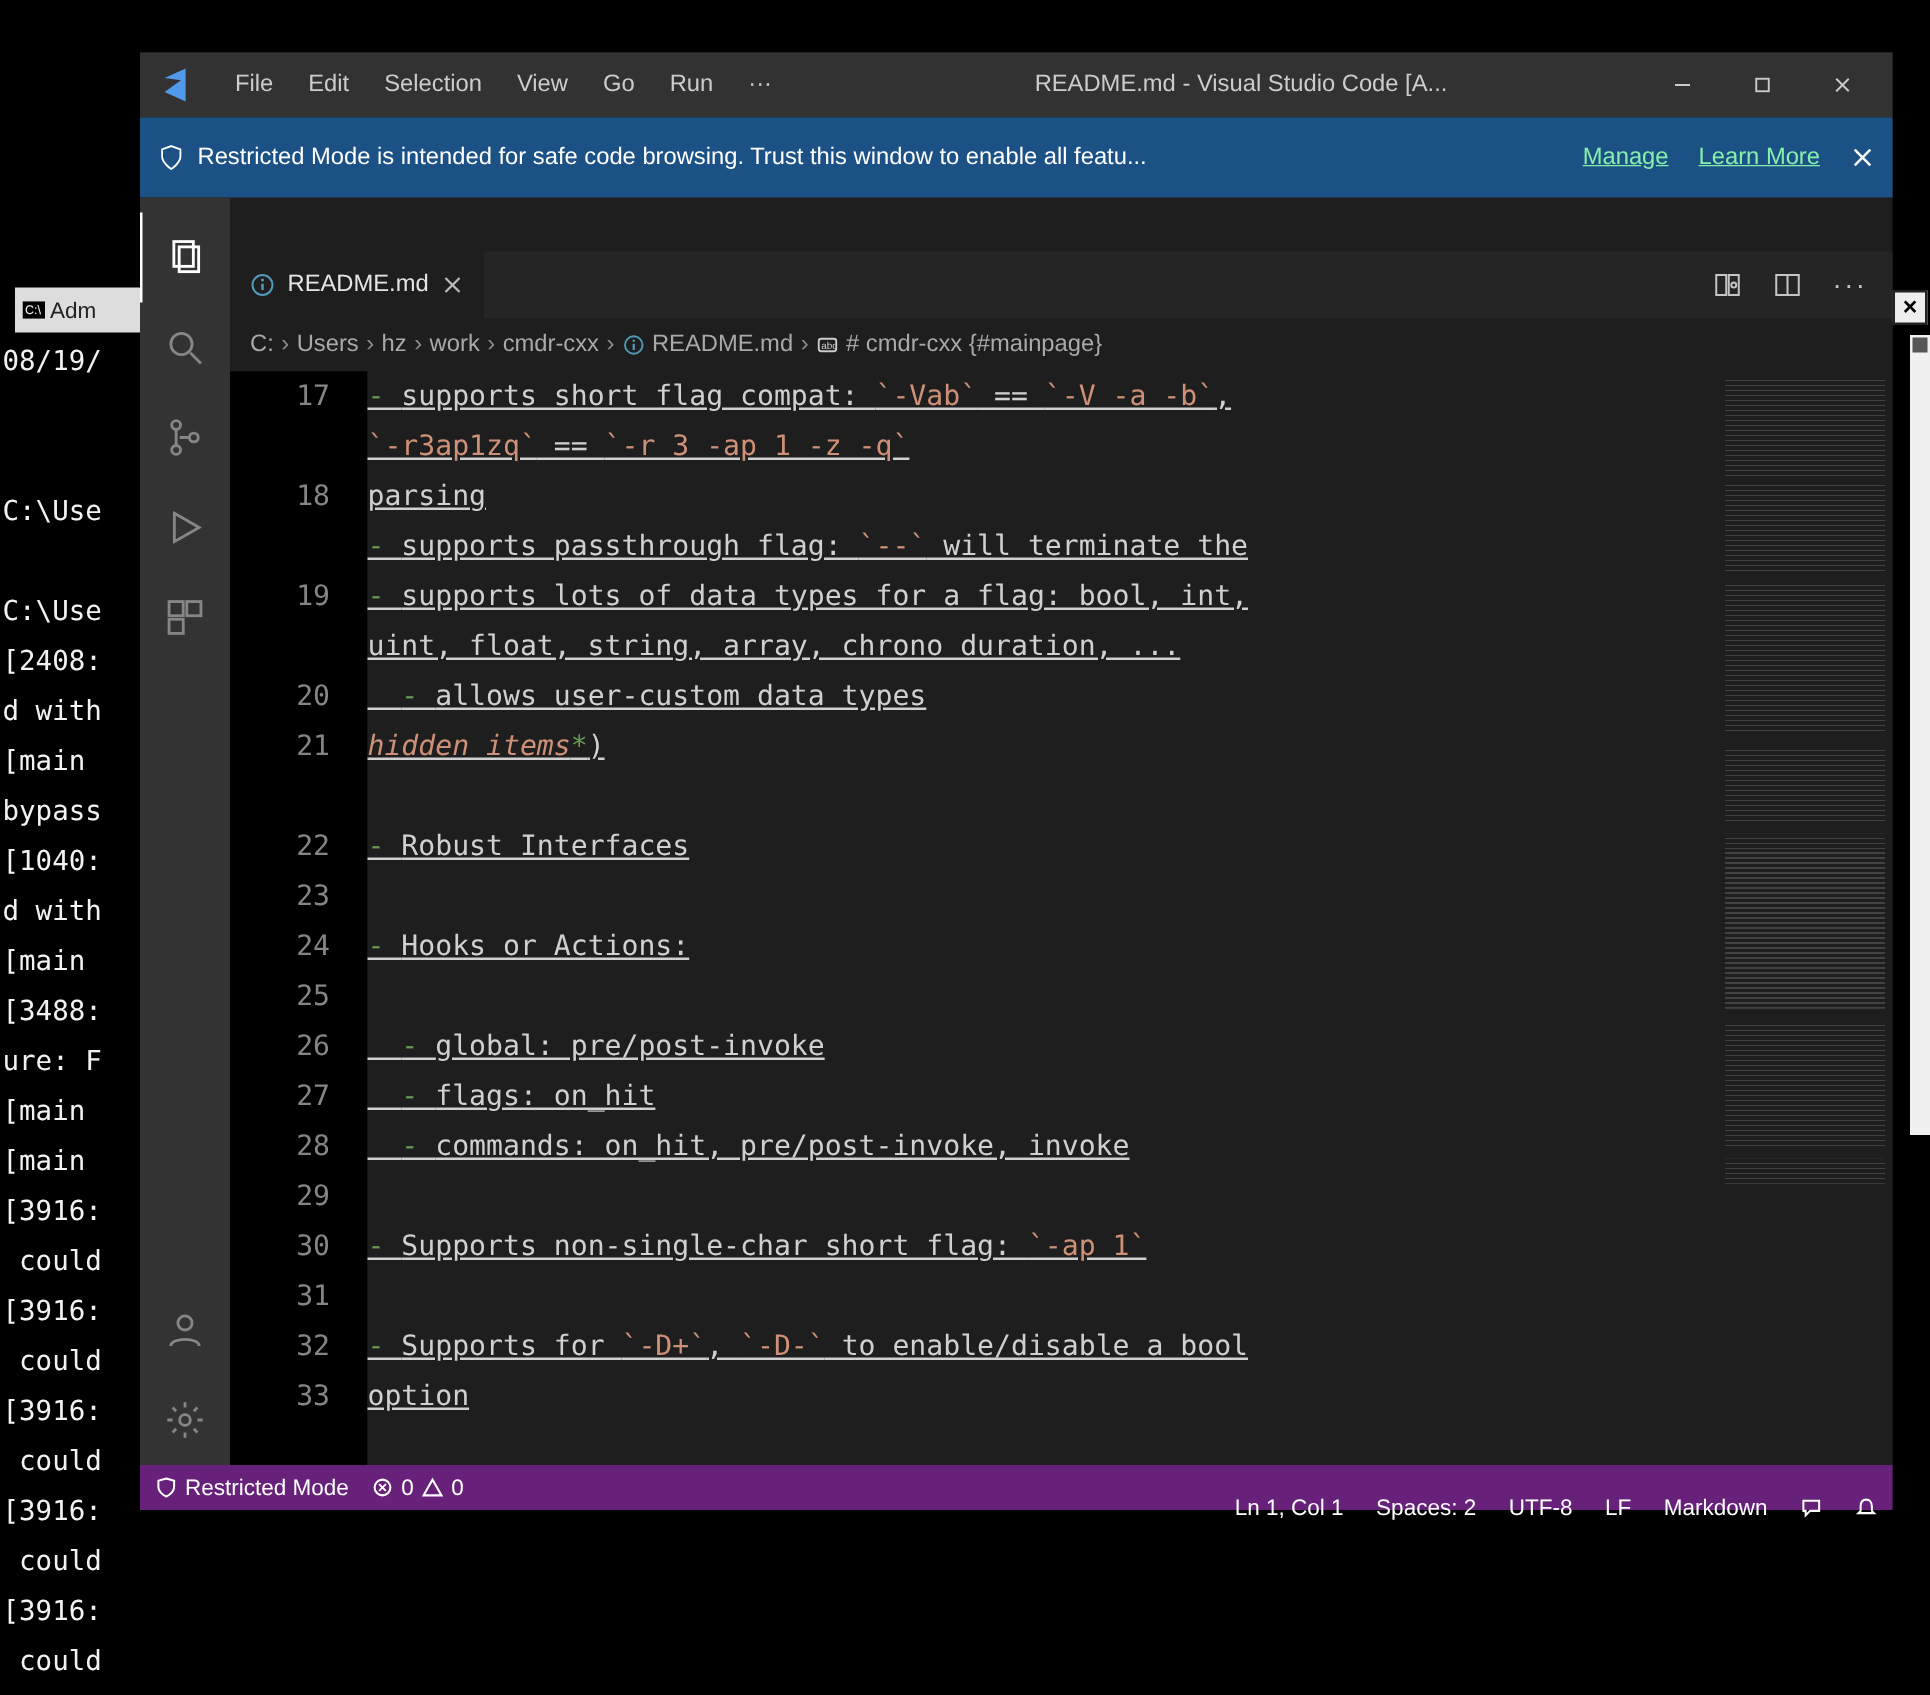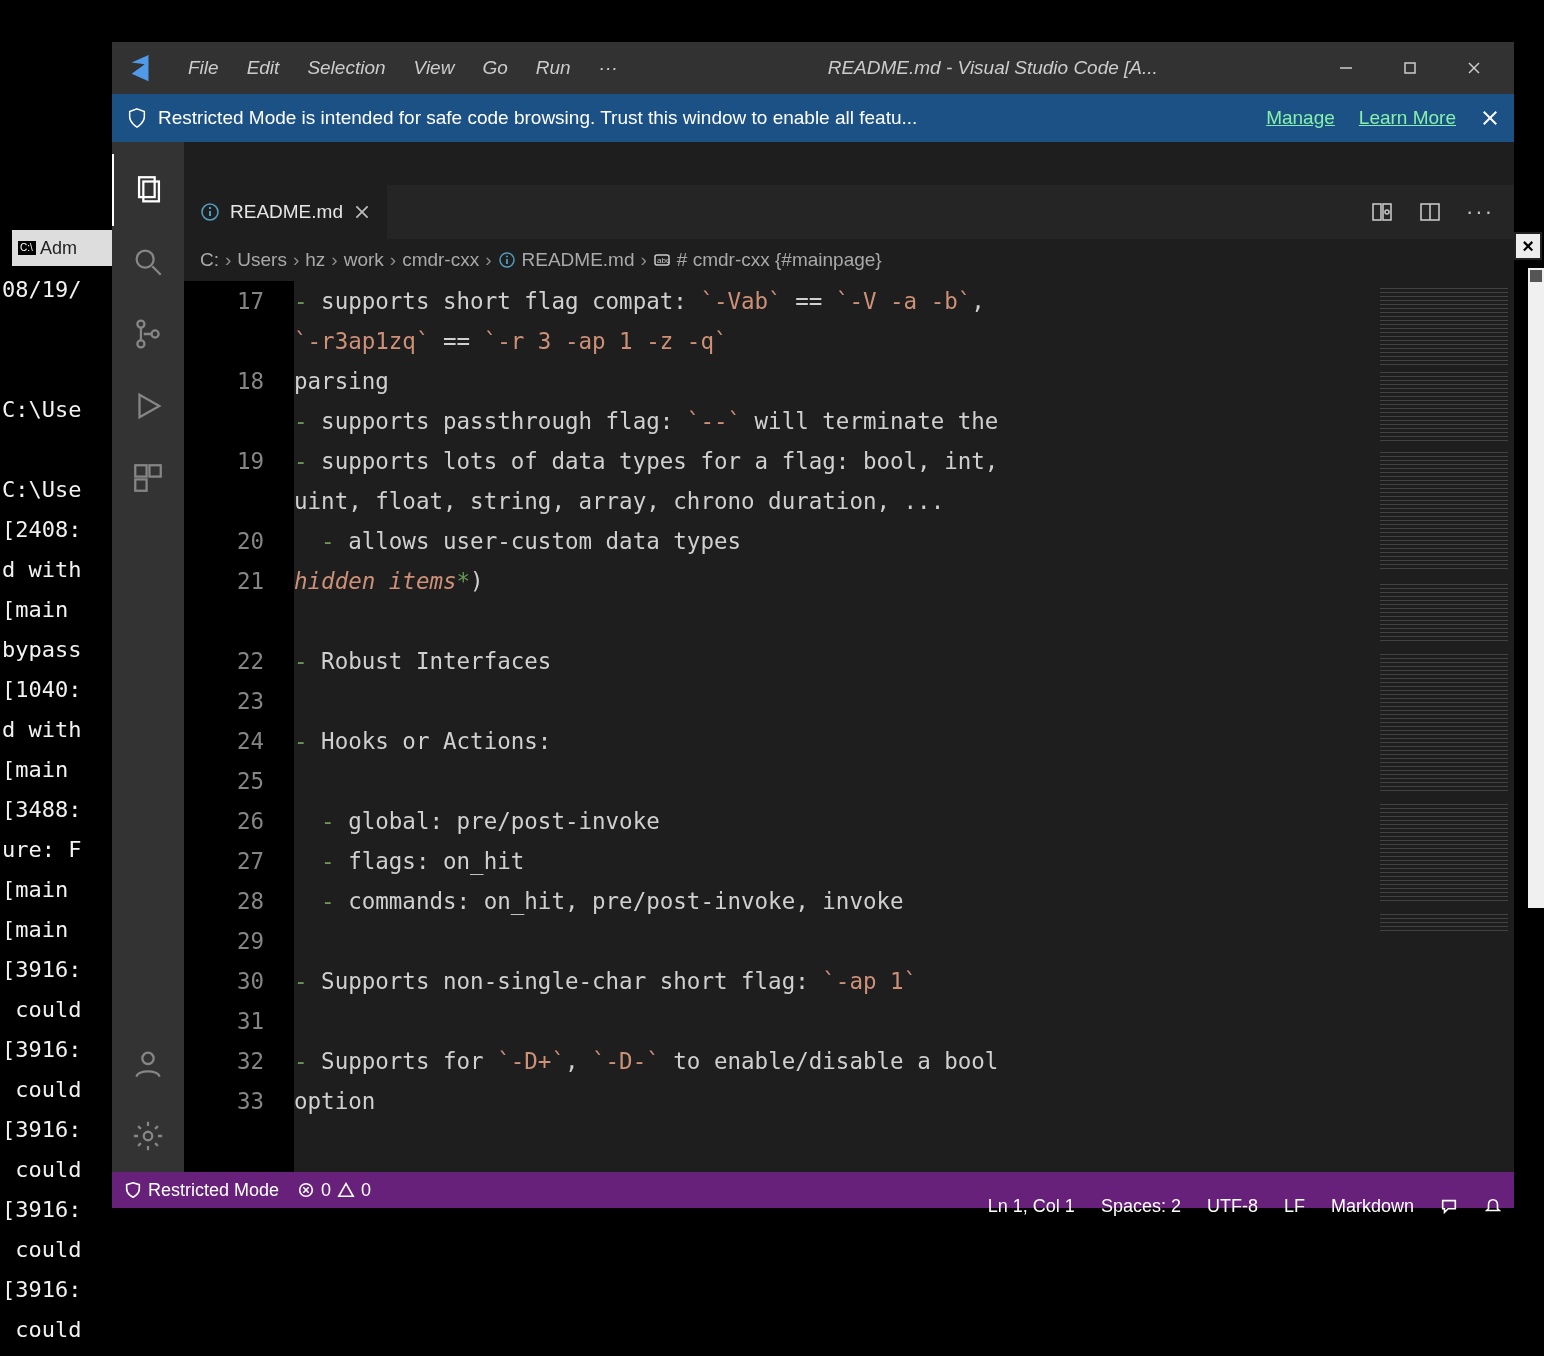--- a/index.html
+++ b/index.html
@@ -80,21 +80,20 @@
   }
   
   .titlebar {
     height: 52px;
     background: #323233;
     display: flex;
     align-items: center;
     padding: 0 8px;
     font-size: 19px;
     color: #ccc;
-    font-style: italic;
   }
   .titlebar .vs-logo {
     width: 30px;
     height: 30px;
     color:#519aea;
     margin-right: 18px;
     margin-left:6px;
   }
   .titlebar .menu-item {
     padding: 0 14px;
@@ -111,21 +110,21 @@
     width: 64px;
     height: 52px;
     display: flex;
     align-items: center;
     justify-content: center;
     color:#ccc;
   }
   .winbtn svg { width: 16px; height:16px; stroke:#ccc; stroke-width:1.5; fill:none;}
   
   .banner {
-    height: 48px;
+    height: 64px;
     background: #1b5185;
     display: flex;
     align-items: center;
     padding: 0 14px;
     font-size: 19px;
     color: #fff;
   }
   .banner .shield { width:22px;height:22px;margin-right:10px;}
   .banner .msg { flex:1; white-space:nowrap; overflow:hidden; text-overflow:ellipsis;}
   .banner .link { text-decoration: underline; color:#86efac; margin-left: 24px; }
@@ -221,21 +220,21 @@
     color:#858585;
     background:#000000;
   }
   .gutter .ln { height:40px; line-height:40px;}
   .code-col {
     flex:1;
     background:#1e1e1e;
     color:#d0d0d0;
     position:relative;
   }
-  .code-line { height:40px; line-height:40px; white-space:pre; padding-left:0;}
+  .code-line { height:40px; line-height:40px; white-space:pre; padding-left:0;text-decoration:underline;}
   .tok-bullet{ color:#6a9955;}
   .tok-str{ color:#ce9178;}
   .tok-em{ color:#ce9178; font-style:italic;}
   .tok-emcomment{ color:#6a9955; font-style:italic;}
 
   .minimap {
     width:140px;
     background:#1e1e1e;
     position:relative;
     overflow:hidden;

